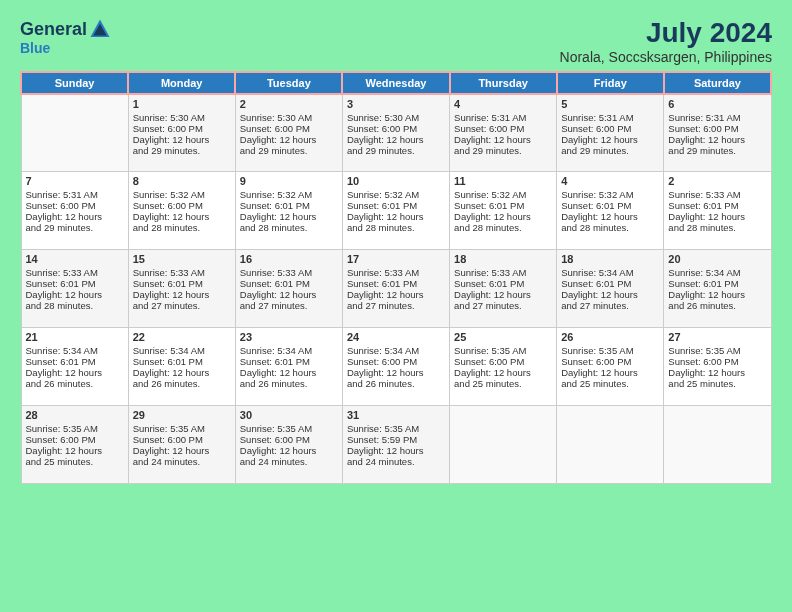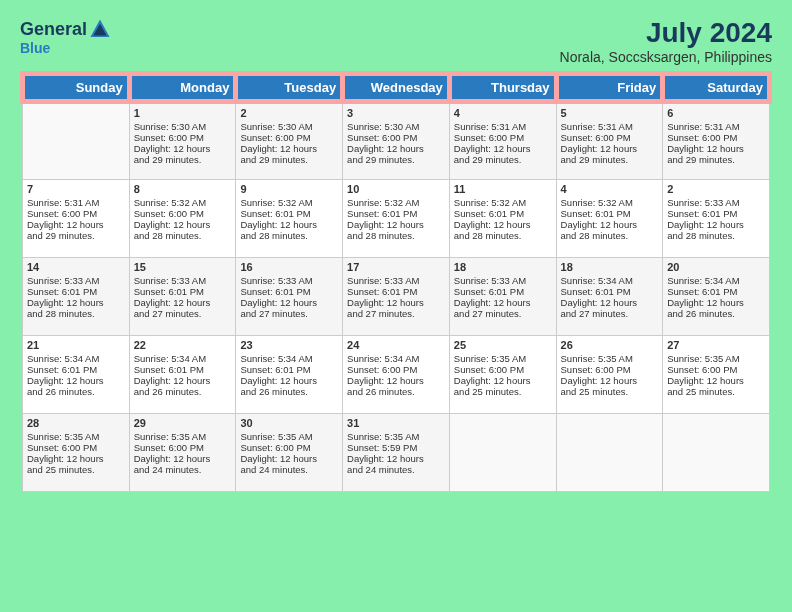--- a/index.html
+++ b/index.html
@@ -55,25 +55,25 @@
       color: #333;
     }
     .calendar-table {
       width: 100%;
       border-collapse: collapse;
       table-layout: fixed;
     }
     .calendar-table th {
       background: #2a7abf;
       color: #fff;
-      font-size: 13px;
+      font-size: 11px;
       font-weight: bold;
       padding: 4px 4px;
-      text-align: right;
-      border: 5px solid #fca5a5;
+      text-align: center;
+      border: 2px solid #fca5a5;
     }
     .calendar-table td {
       border: 1px solid #ccc;
       vertical-align: top;
       padding: 3px 4px;
       font-size: 9.5px;
       color: #333;
       height: 78px;
     }
     .day-num {

